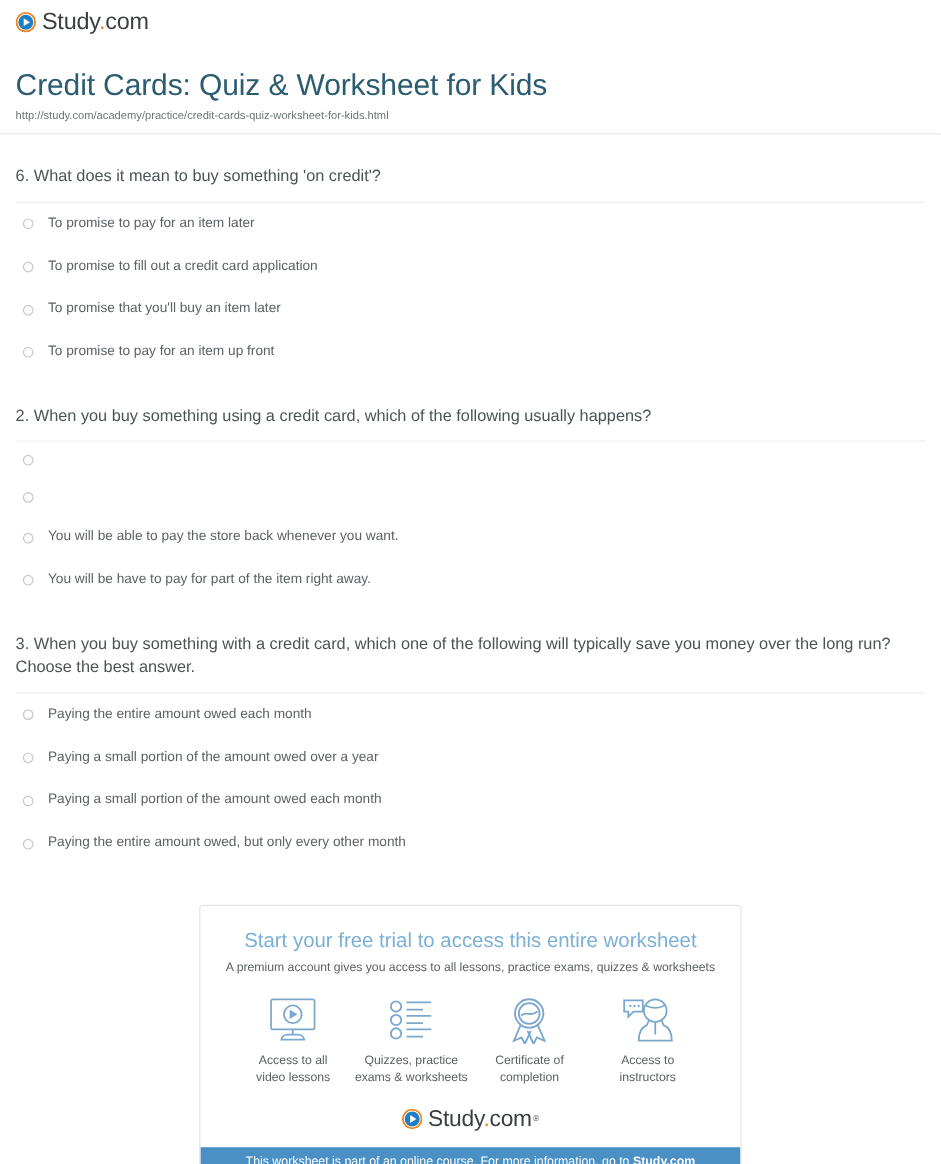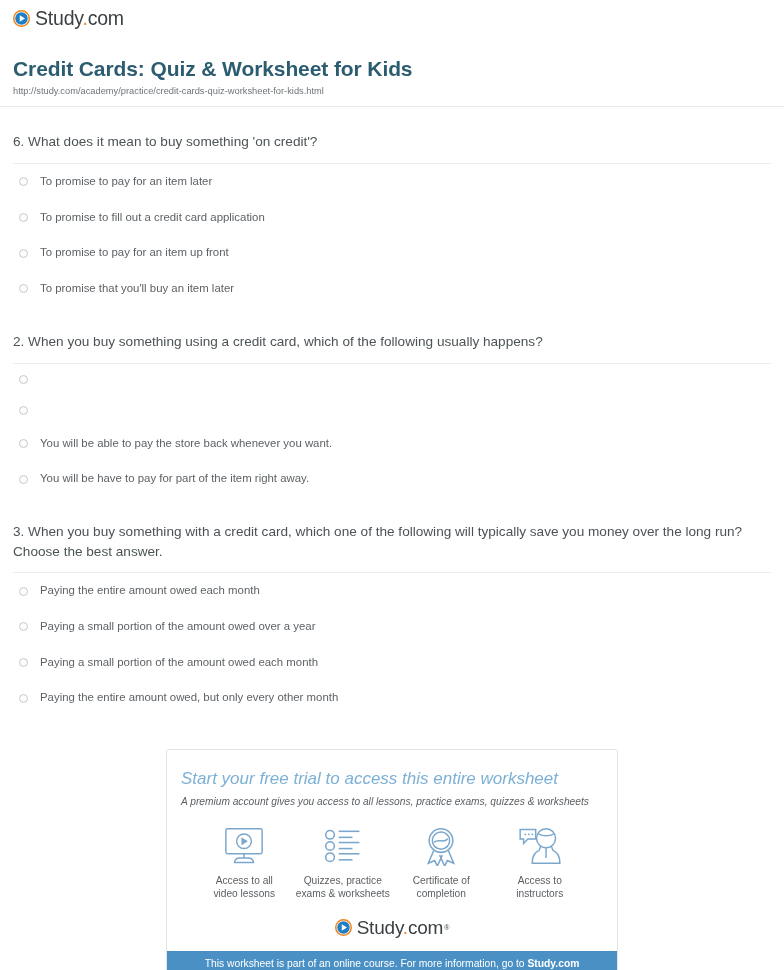--- a/index.html
+++ b/index.html
@@ -44,22 +44,22 @@
     letter-spacing: -0.2px;
     color: #3a3f42;
     line-height: 1;
   }
   .logo-dot { color: #f0841e; }
 
   .title-block {
     padding: 22px 13px 0 13px;
   }
   .page-title {
-    font-size: 21px;
-    font-weight: bold;
+    font-size: 25px;
+    font-weight: normal;
     color: #2c5c70;
     letter-spacing: -0.1px;
     margin: 0;
     line-height: 1.2;
   }
   .page-url {
     font-size: 9.3px;
     color: #6e7478;
     margin: 5px 0 0 0;
     line-height: 1.2;
@@ -135,21 +135,21 @@
   .promo-card {
     width: 452px;
     border: 1px solid #e2e5e7;
     border-radius: 3px;
     background: #ffffff;
     box-sizing: border-box;
     overflow: hidden;
   }
   .promo-head {
     padding: 18px 14px 0 14px;
-    font-style: italic;
+    text-align: center;
   }
   .promo-title {
     font-size: 17px;
     color: #7cb0d6;
     font-weight: 400;
     margin: 0;
     line-height: 1.25;
   }
   .promo-sub {
     font-size: 10.2px;
@@ -237,25 +237,25 @@
         <li class="answer-item">
           <span class="radio"></span>
           <span class="answer-text">To promise to pay for an item later</span>
         </li>
         <li class="answer-item">
           <span class="radio"></span>
           <span class="answer-text">To promise to fill out a credit card application</span>
         </li>
         <li class="answer-item">
           <span class="radio"></span>
+          <span class="answer-text">To promise that you'll buy an item later</span>
+        </li>
+        <li class="answer-item">
+          <span class="radio"></span>
           <span class="answer-text">To promise to pay for an item up front</span>
-        </li>
-        <li class="answer-item">
-          <span class="radio"></span>
-          <span class="answer-text">To promise that you'll buy an item later</span>
         </li>
       </ul>
     </div>
 
     <div class="question-block">
       <p class="question-text">2. When you buy something using a credit card, which of the following usually happens?</p>
       <hr class="question-rule">
       <ul class="answers">
         <li class="answer-item">
           <span class="radio"></span>

